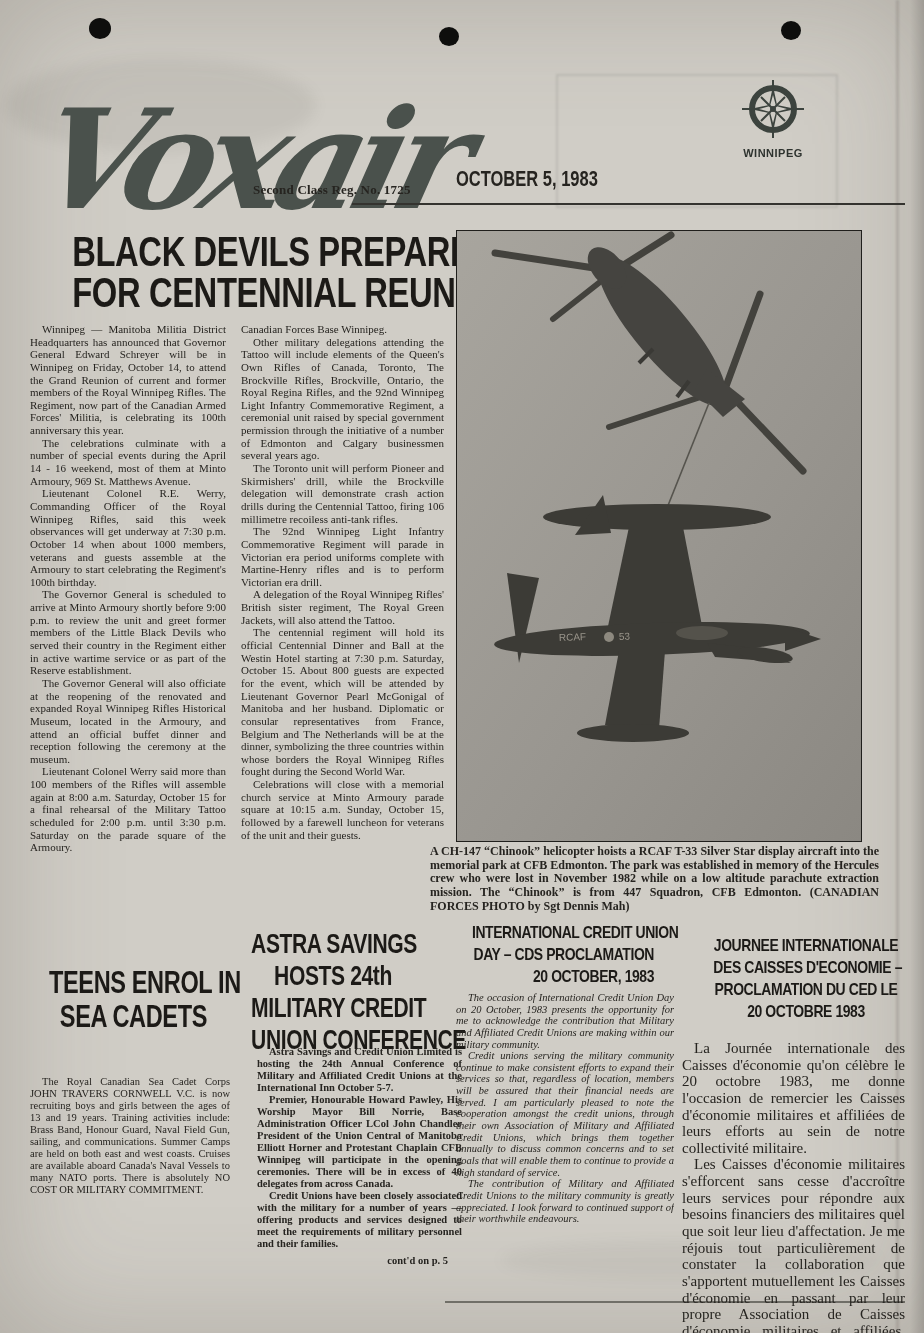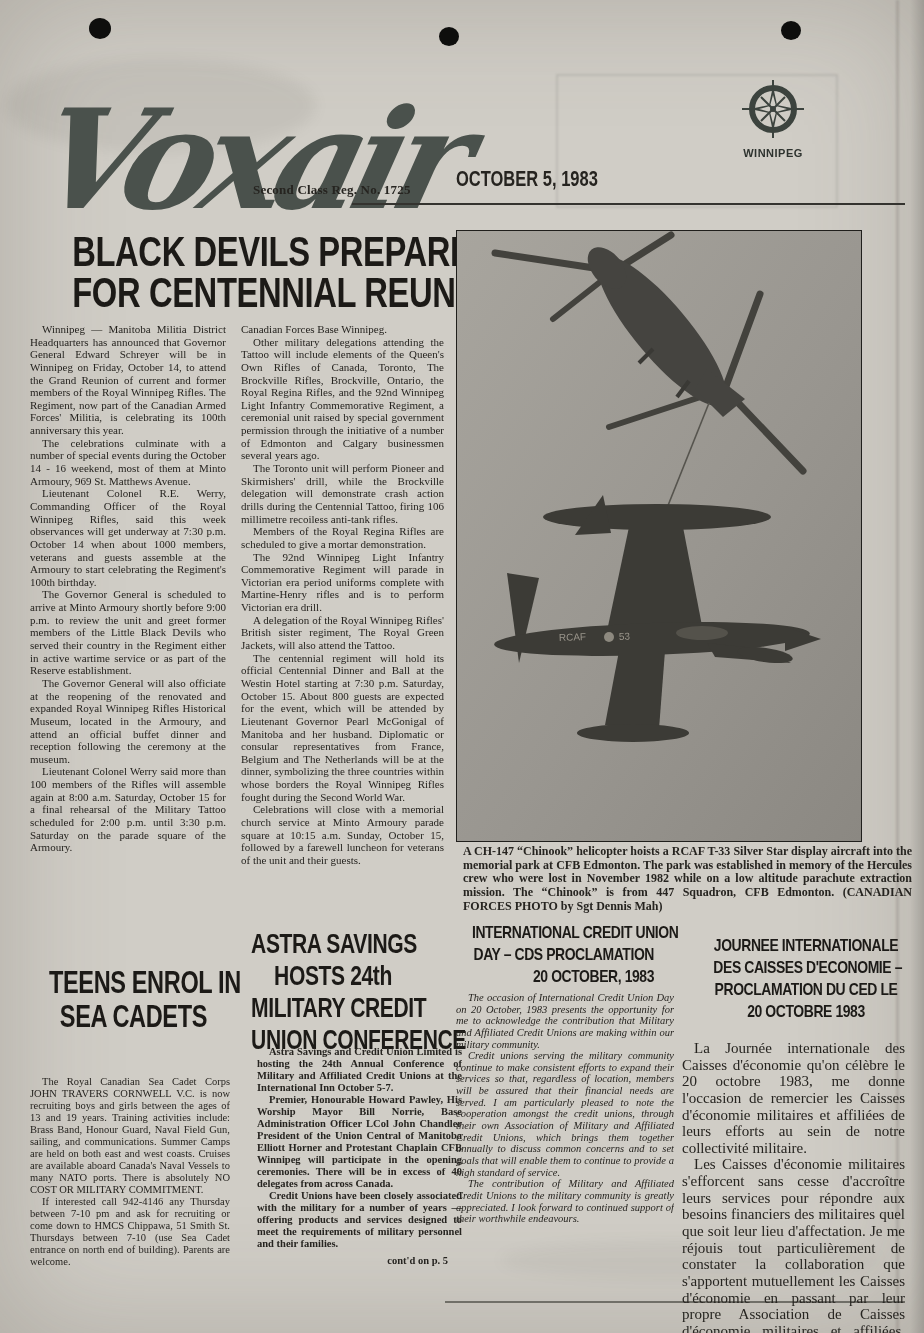--- a/index.html
+++ b/index.html
@@ -41,21 +41,21 @@
   #bd-col1{left:30px;top:323px;width:196px;height:622px;}
   #bd-col2{left:241px;top:323px;width:203px;height:582px;}
   #teens-body{left:30px;top:1076px;width:200px;height:252px;font-size:10.5px;line-height:1.14;}
   #astra-body{left:257px;top:1046px;width:205px;height:252px;font-size:10.5px;line-height:1.14;font-weight:bold;}
   .contd{text-align:right;text-indent:0;padding-right:14px;margin-top:6px !important;}
   #icu-body{left:456px;top:992px;width:218px;height:338px;font-size:10.5px;line-height:1.11;font-style:italic;}
   #fr-body{left:682px;top:992px;width:223px;height:338px;font-size:15px;line-height:1.11;margin-top:48px;}
   
   .photo{position:absolute;left:456px;top:230px;width:404px;height:610px;
     border:1px solid #201f1c;background:#9b9892;}
-  .caption{position:absolute;left:463px;top:845px;width:449px;font-weight:bold;
+  .caption{position:absolute;left:430px;top:845px;width:449px;font-weight:bold;
     font-size:12px;line-height:1.14;text-align:justify;}
   
   .smudge{position:absolute;background:#4a4840;border-radius:50%;filter:blur(7px);opacity:.08;}
   .ghost-box{position:absolute;left:556px;top:74px;width:278px;height:130px;
     border:2px solid rgba(70,68,58,.13);filter:blur(1px);}
   .crease{position:absolute;left:896px;top:0;width:3px;height:1333px;background:rgba(60,58,52,.16);filter:blur(1px);}
   .page-edge{position:absolute;right:0;top:0;width:14px;height:1333px;
     background:linear-gradient(to right,rgba(0,0,0,0),rgba(0,0,0,.14));}
   .bottom-rule{position:absolute;left:445px;top:1301px;width:460px;height:2px;background:rgba(42,41,37,.55);}
 </style>
@@ -96,46 +96,44 @@
     <div class="mast-rule"></div>
   </header>
 
   <section>
     <h1 class="head" id="bd-head" style="margin:0;">
       <span class="ln">BLACK DEVILS PREPARE</span>
       <span class="ln">FOR CENTENNIAL REUNION</span>
     </h1>
     <div class="col bd" id="bd-col1">
       <p>Winnipeg — Manitoba Militia District Headquarters has announced that Governor General Edward Schreyer will be in Winnipeg on Friday, October 14, to attend the Grand Reunion of current and former members of the Royal Winnipeg Rifles. The Regiment, now part of the Canadian Armed Forces' Militia, is celebrating its 100th anniversary this year.</p>
-      <p>The celebrations culminate with a number of special events during the October 14 - 16 weekend, most of them at Minto Armoury, 969 St. Matthews Avenue.</p>
+      <p>The celebrations culminate with a number of special events during the April 14 - 16 weekend, most of them at Minto Armoury, 969 St. Matthews Avenue.</p>
       <p>Lieutenant Colonel R.E. Werry, Commanding Officer of the Royal Winnipeg Rifles, said this week observances will get underway at 7:30 p.m. October 14 when about 1000 members, veterans and guests assemble at the Armoury to start celebrating the Regiment's 100th birthday.</p>
       <p>The Governor General is scheduled to arrive at Minto Armoury shortly before 9:00 p.m. to review the unit and greet former members of the Little Black Devils who served their country in the Regiment either in active wartime service or as part of the Reserve establishment.</p>
       <p>The Governor General will also officiate at the reopening of the renovated and expanded Royal Winnipeg Rifles Historical Museum, located in the Armoury, and attend an official buffet dinner and reception following the ceremony at the museum.</p>
       <p>Lieutenant Colonel Werry said more than 100 members of the Rifles will assemble again at 8:00 a.m. Saturday, October 15 for a final rehearsal of the Military Tattoo scheduled for 2:00 p.m. until 3:30 p.m. Saturday on the parade square of the Armoury.</p>
     </div>
     <div class="col bd" id="bd-col2">
       <p class="noindent">Canadian Forces Base Winnipeg.</p>
       <p>Other military delegations attending the Tattoo will include elements of the Queen's Own Rifles of Canada, Toronto, The Brockville Rifles, Brockville, Ontario, the Royal Regina Rifles, and the 92nd Winnipeg Light Infantry Commemorative Regiment, a ceremonial unit raised by special government permission through the initiative of a number of Edmonton and Calgary businessmen several years ago.</p>
       <p>The Toronto unit will perform Pioneer and Skirmishers' drill, while the Brockville delegation will demonstrate crash action drills during the Centennial Tattoo, firing 106 millimetre recoiless anti-tank rifles.</p>
-      <p>Members of the Royal Regina Rifles are scheduled to give a mortar demonstration.</p>
       <p>The 92nd Winnipeg Light Infantry Commemorative Regiment will parade in Victorian era period uniforms complete with Martine-Henry rifles and is to perform Victorian era drill.</p>
       <p>A delegation of the Royal Winnipeg Rifles' British sister regiment, The Royal Green Jackets, will also attend the Tattoo.</p>
       <p>The centennial regiment will hold its official Centennial Dinner and Ball at the Westin Hotel starting at 7:30 p.m. Saturday, October 15. About 800 guests are expected for the event, which will be attended by Lieutenant Governor Pearl McGonigal of Manitoba and her husband. Diplomatic or consular representatives from France, Belgium and The Netherlands will be at the dinner, symbolizing the three countries within whose borders the Royal Winnipeg Rifles fought during the Second World War.</p>
       <p>Celebrations will close with a memorial church service at Minto Armoury parade square at 10:15 a.m. Sunday, October 15, followed by a farewell luncheon for veterans of the unit and their guests.</p>
     </div>
   </section>
 
   <section>
     <h2 class="head" id="teens-head" style="margin:0;">
       <span class="ln">TEENS ENROL IN</span>
       <span class="ln">SEA CADETS</span>
     </h2>
     <div class="col" id="teens-body">
       <p>The Royal Canadian Sea Cadet Corps JOHN TRAVERS CORNWELL V.C. is now recruiting boys and girls between the ages of 13 and 19 years. Training activities include: Brass Band, Honour Guard, Naval Field Gun, sailing, and communications. Summer Camps are held on both east and west coasts. Cruises are available aboard Canada's Naval Vessels to many NATO ports. There is absolutely NO COST OR MILITARY COMMITMENT.</p>
-      <p>If interested call 942-4146 any Thursday between 7-10 pm and ask for recruiting or come down to HMCS Chippawa, 51 Smith St. Thursdays between 7-10 (use Sea Cadet entrance on north end of building). Parents are welcome.</p>
     </div>
   </section>
 
   <section>
     <h2 class="head" id="astra-head" style="margin:0;">
       <span class="ln">ASTRA SAVINGS</span>
       <span class="ln">HOSTS 24th</span>
       <span class="ln">MILITARY CREDIT</span>
       <span class="ln">UNION CONFERENCE</span>
     </h2>

